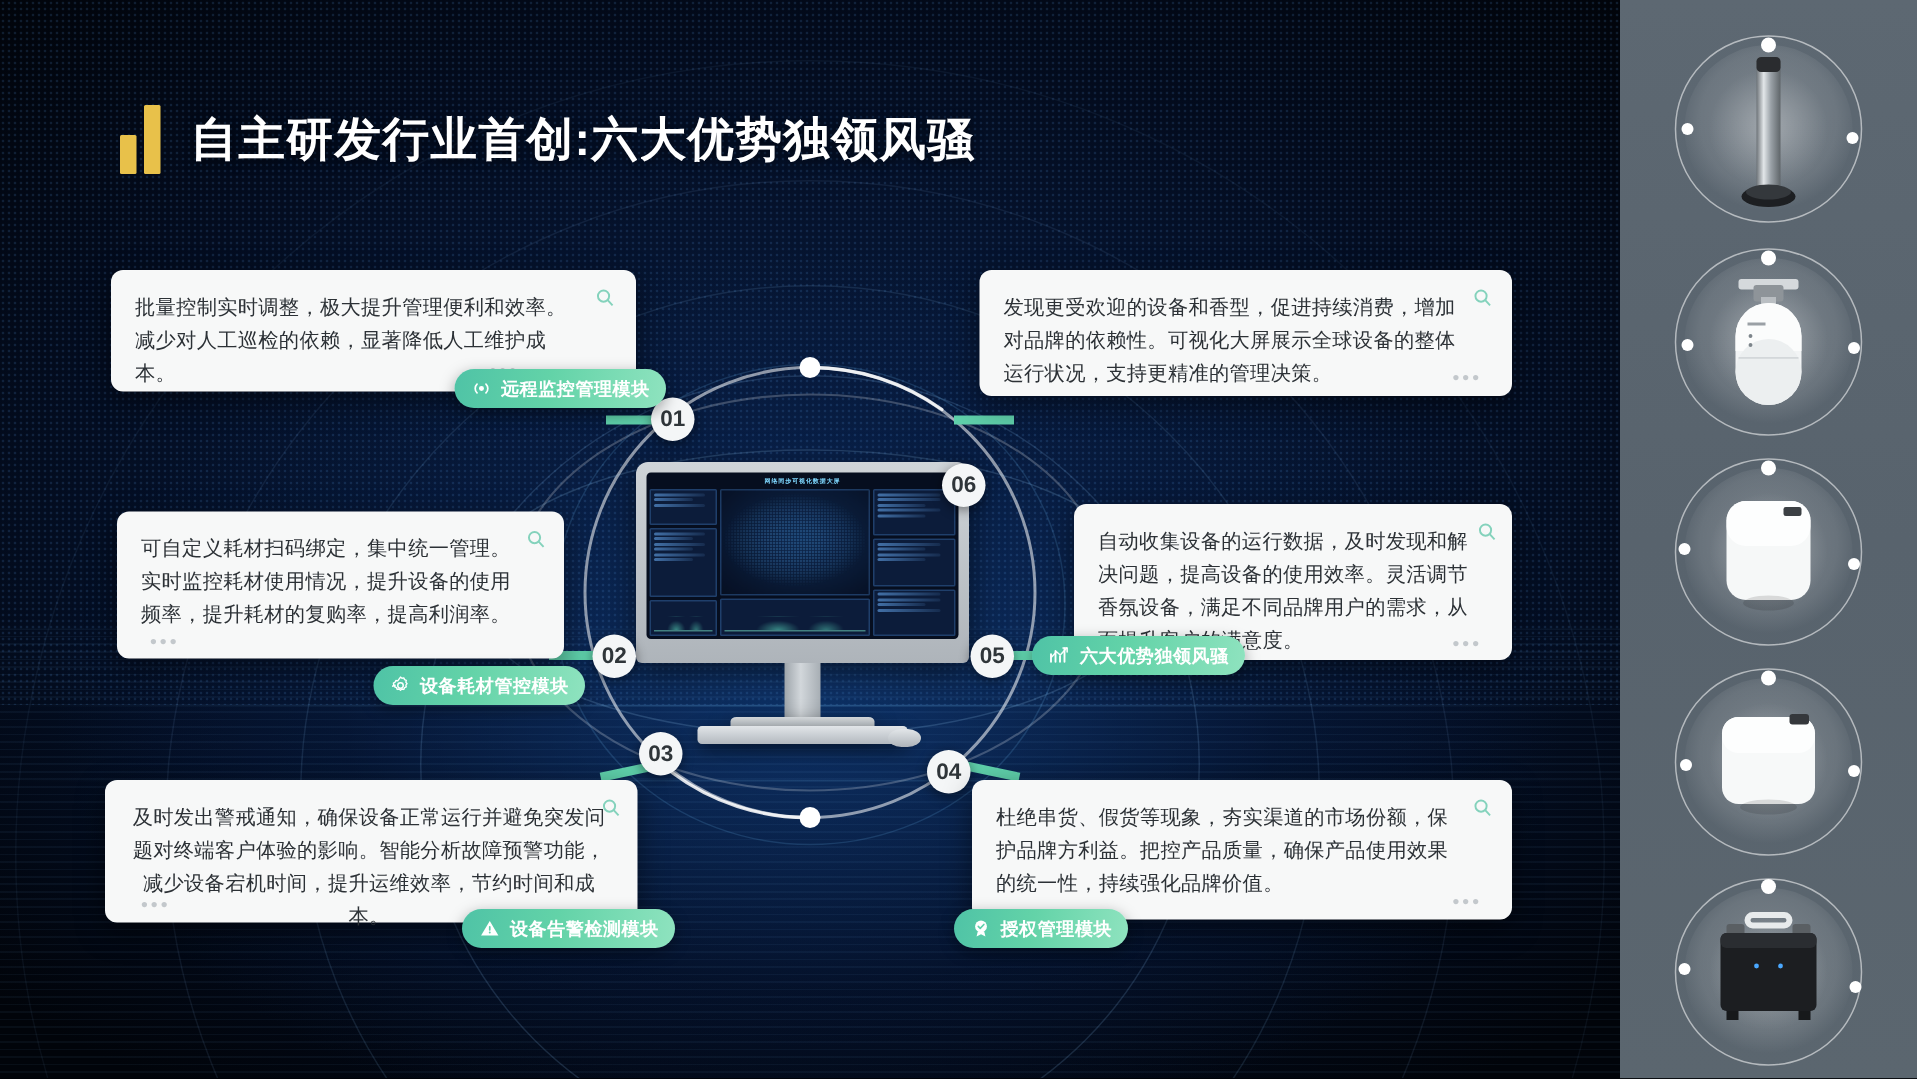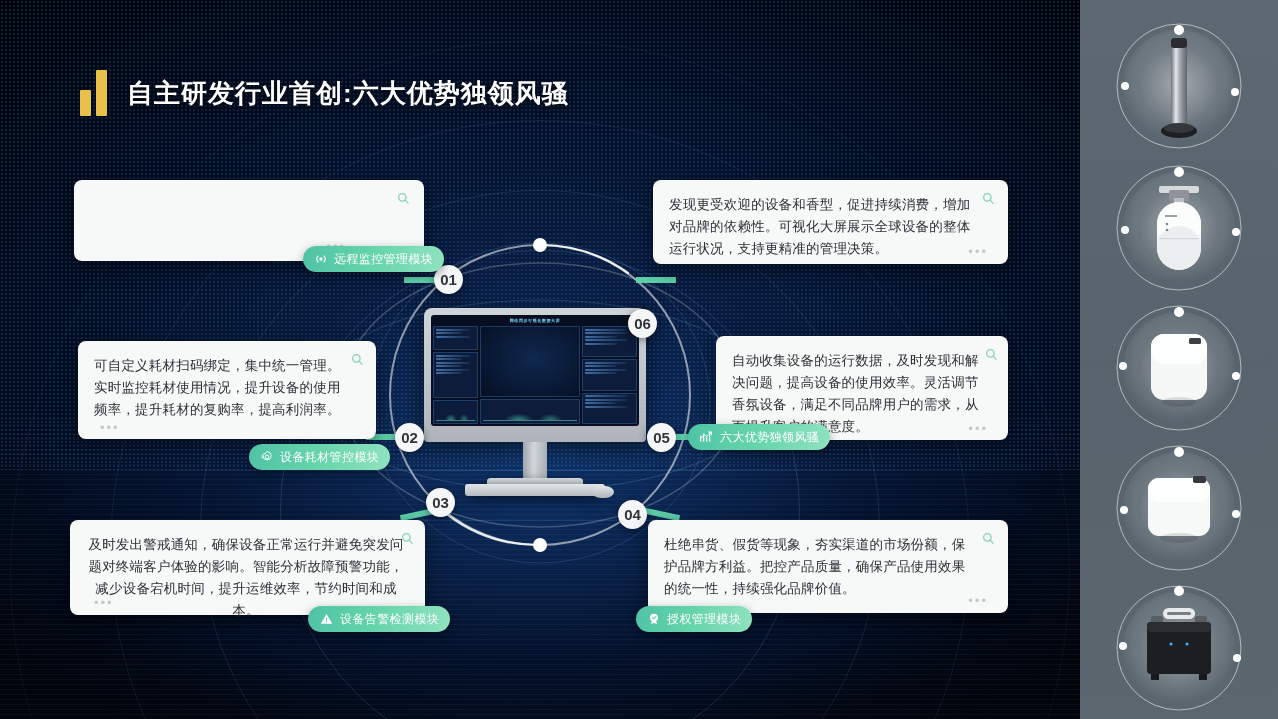--- a/index.html
+++ b/index.html
@@ -111,21 +111,21 @@
   .mag{
     position:absolute; top:13px; width:13px; height:13px; opacity:.75;
   }
   .mag.right{ right:14px; }
 
   
   .tag{
     position:absolute; height:26px; border-radius:13px;
     background:linear-gradient(100deg,#4fc3a6 0%,#63d3a8 45%,#8fe3bf 100%);
     display:flex; align-items:center; gap:6px; padding:0 11px 0 11px;
-    color:#fff; font-size:12px; font-weight:normal; letter-spacing:.4px;
+    color:#fff; font-size:12px; font-weight:bold; letter-spacing:.4px;
     box-shadow:0 3px 10px rgba(0,0,0,.35);
     white-space:nowrap;
   }
   .tag svg{ display:block; }
   .tag .tlabel{ line-height:26px; }
 
   
   .numbadge{
     position:absolute; width:29px; height:29px; border-radius:50%;
     background:#f4f6f7; color:#2f3539; font-size:15px; font-weight:bold;
@@ -135,21 +135,21 @@
   }
   .connector{ position:absolute; height:6px; background:#5fd0ab; }
 
   
   #title{ position:absolute; left:80px; top:70px; display:flex; align-items:center; gap:20px; }
   .bars{ display:flex; align-items:flex-end; gap:5px; height:46px; }
   .bars i{ display:block; width:11px; background:#e8c14a; border-radius:1px;}
   .bars i.b1{ height:26px; }
   .bars i.b2{ height:46px; }
   #title h1{
-    color:#fff; font-size:26px; font-weight:bold; letter-spacing:1px;
+    color:#fff; font-size:31px; font-weight:bold; letter-spacing:1px;
     font-family:Liberation Sans, sans-serif;
     text-shadow:0 2px 8px rgba(0,0,0,.6);
   }
 
   
   #sidebar{
     position:absolute; left:1080px; top:0; width:198px; height:719px;
     background:linear-gradient(180deg,#5d6872 0%,#58636d 50%,#5b666f 100%);
   }
   .prod{
@@ -279,20 +279,21 @@
     <div class="connector" style="left:672px;top:434px;width:42px;"></div>
     <div class="numbadge" style="left:647px;top:423px;">05</div>
 
     <div class="connector" style="left:400px;top:511px;width:40px;transform:rotate(-12deg);"></div>
     <div class="numbadge" style="left:426px;top:488px;">03</div>
 
     <div class="connector" style="left:640px;top:511px;width:40px;transform:rotate(12deg);"></div>
     <div class="numbadge" style="left:618px;top:500px;">04</div>
 
     <div class="card" style="left:74px;top:180px;width:350px;height:81px;">
+      <p style="width:300px;">批量控制实时调整，极大提升管理便利和效率。减少对人工巡检的依赖，显著降低人工维护成本。</p>
       <svg class="mag right" viewBox="0 0 16 16" style="top:12px;right:14px;">
         <circle class="srch-stroke" cx="6.6" cy="6.6" r="4.6"></circle>
           <line class="srch-stroke" x1="10" y1="10" x2="14" y2="14.3"></line>
       </svg>
       <span class="dots right" style="right:78px;bottom:9px;">•••</span>
     </div>
     <div class="tag" style="left:303px;top:246px;">
       <svg width="14" height="14" viewBox="0 0 16 16">
         <circle cx="8" cy="8" r="1.9" fill="#fff"></circle>
         <path d="M4.6 4.6a4.8 4.8 0 0 0 0 6.8M11.4 4.6a4.8 4.8 0 0 1 0 6.8" stroke="#fff" stroke-width="1.3" fill="none" stroke-linecap="round"></path>

